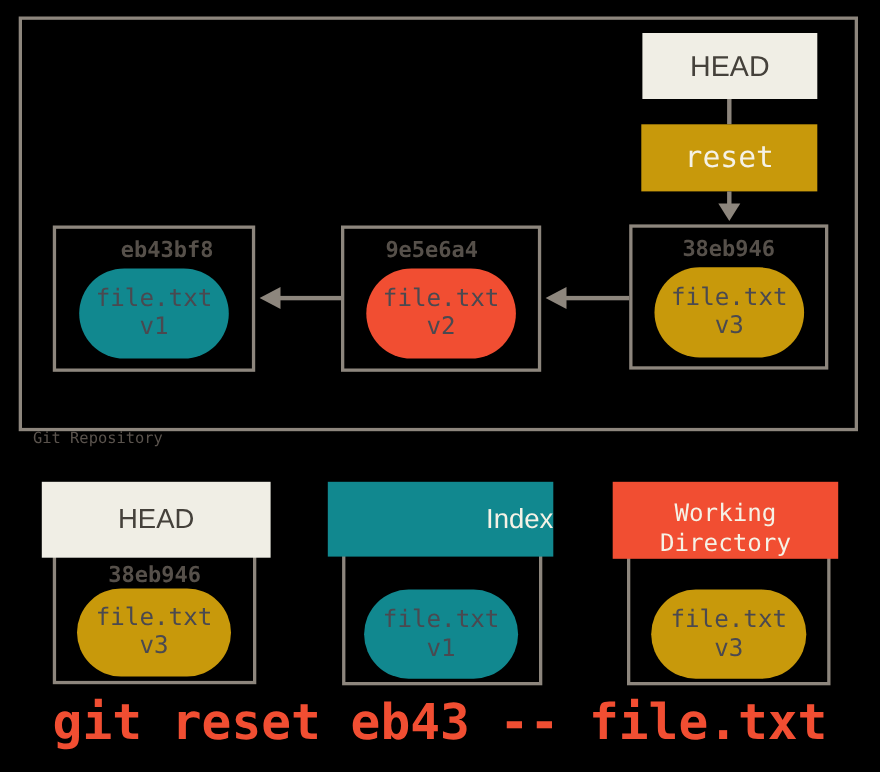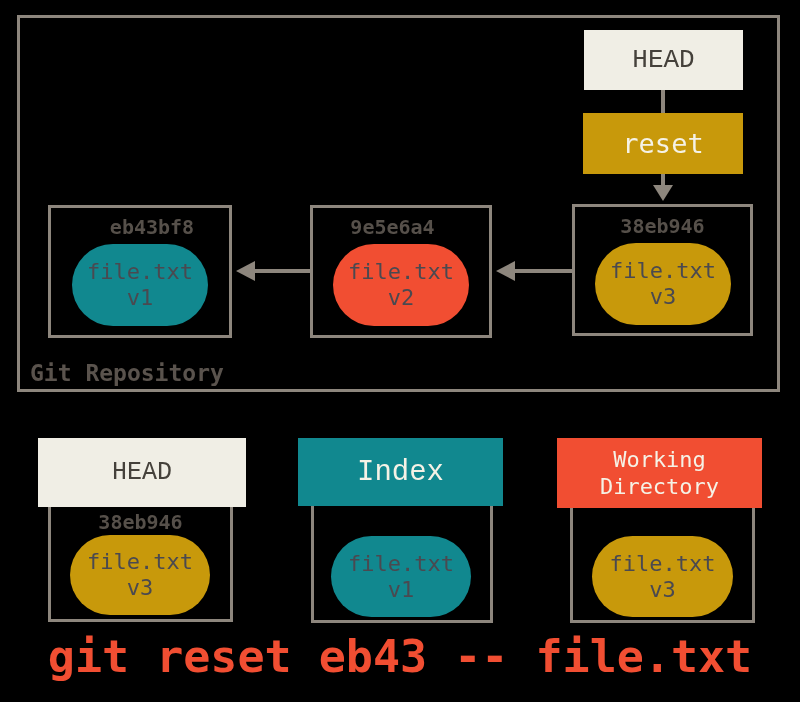--- a/index.html
+++ b/index.html
@@ -6,21 +6,21 @@
   body{
     width:800px;height:702px;
     background:#000000;
     position:relative;
     overflow:hidden;
     font-family:"DejaVu Sans Mono", monospace;
   }
   .abs{position:absolute;box-sizing:border-box;}
   .outline-box{border:3px solid var(--color-border,#8D867D);background:transparent;}
   .center-text{display:flex;align-items:center;justify-content:center;text-align:center;}
-  .header-box{font-family:Liberation Mono, monospace;}
+  .header-box{font-family:Liberation Sans, sans-serif;}
   .mono{font-family:"DejaVu Sans Mono", monospace;}
   .cream-box{background:var(--color-cream,#F0EEE5);color:var(--color-cream_text,#45413B);}
   .gold-box{background:var(--color-gold,#C8990B);color:var(--color-light_text,#F5F2E6);}
   .teal-box{background:var(--color-teal,#11888F);color:var(--color-light_text,#F5F2E6);}
   .red-box{background:var(--color-red,#F14E32);color:var(--color-light_text,#F5F2E6);}
   .blob{
     border-radius:999px;
     display:flex;flex-direction:column;align-items:center;justify-content:center;
     font-size:22px;line-height:26px;
     color:var(--color-blob_text,#4A4950);
@@ -39,22 +39,23 @@
     border-bottom:10px solid transparent;
     border-right:19px solid var(--color-arrow,#8D867D);
   }
   .tri-down{
     width:0;height:0;
     border-left:10px solid transparent;
     border-right:10px solid transparent;
     border-top:16px solid var(--color-arrow,#8D867D);
   }
   .repo-label{
-    font-size:23px;font-weight:bold;
+    font-size:14px;font-weight:normal;
     color:var(--color-label_text,#5A534D);
+    margin-top:31px;
   }
   .caption{
     font-size:45px;font-weight:bold;
     color:var(--color-red,#F14E32);
     text-align:center;white-space:nowrap;
   }
 </style>
 </head>
 <body style="background: rgb(0, 0, 0);">
 
@@ -112,32 +113,32 @@
   </div>
   <div class="abs hash" style="left:10px;top:72px;width:185px;">38eb946</div>
   <div class="abs blob gold" style="left:32px;top:97px;width:140px;height:80px;">
     <div>file.txt</div>
     <div>v3</div>
   </div>
 </div>
 
 <div class="abs" style="left:298px;top:438px;width:205px;height:190px;">
   <div class="abs outline-box" style="left:13px;top:12px;width:182px;height:173px;"></div>
-  <div class="abs teal-box header-box center-text" style="left:0;top:0;width:205px;height:68px;font-size:29px;">
+  <div class="abs teal-box header-box center-text" style="left:0;top:0;width:205px;height:68px;font-size:25px;justify-content:flex-end;">
     <span>Index</span>
   </div>
   <div class="abs blob teal" style="left:33px;top:98px;width:140px;height:81px;">
     <div>file.txt</div>
     <div>v1</div>
   </div>
 </div>
 
 <div class="abs" style="left:557px;top:438px;width:205px;height:190px;">
   <div class="abs outline-box" style="left:13px;top:12px;width:185px;height:173px;"></div>
-  <div class="abs red-box center-text mono" style="left:0;top:0;width:205px;height:70px;font-size:22px;line-height:27px;">
+  <div class="abs red-box center-text mono" style="left:0;top:0;width:205px;height:70px;font-size:22px;line-height:27px;align-items:flex-end;">
     <span style="display:block;width:150px;">Working Directory</span>
   </div>
   <div class="abs blob gold" style="left:35px;top:98px;width:141px;height:81px;">
     <div>file.txt</div>
     <div>v3</div>
   </div>
 </div>
 
 <div class="abs caption" style="left:0;top:630px;width:800px;text-align:center;">git reset eb43 -- file.txt</div>
 

